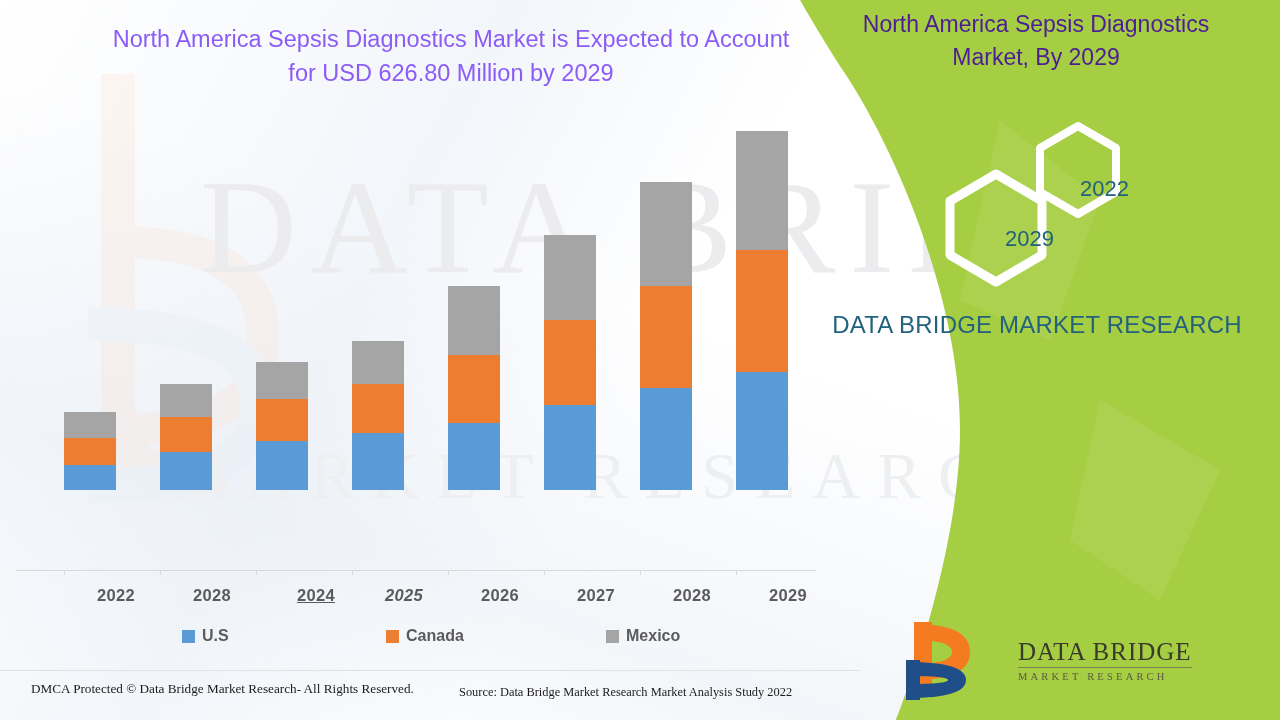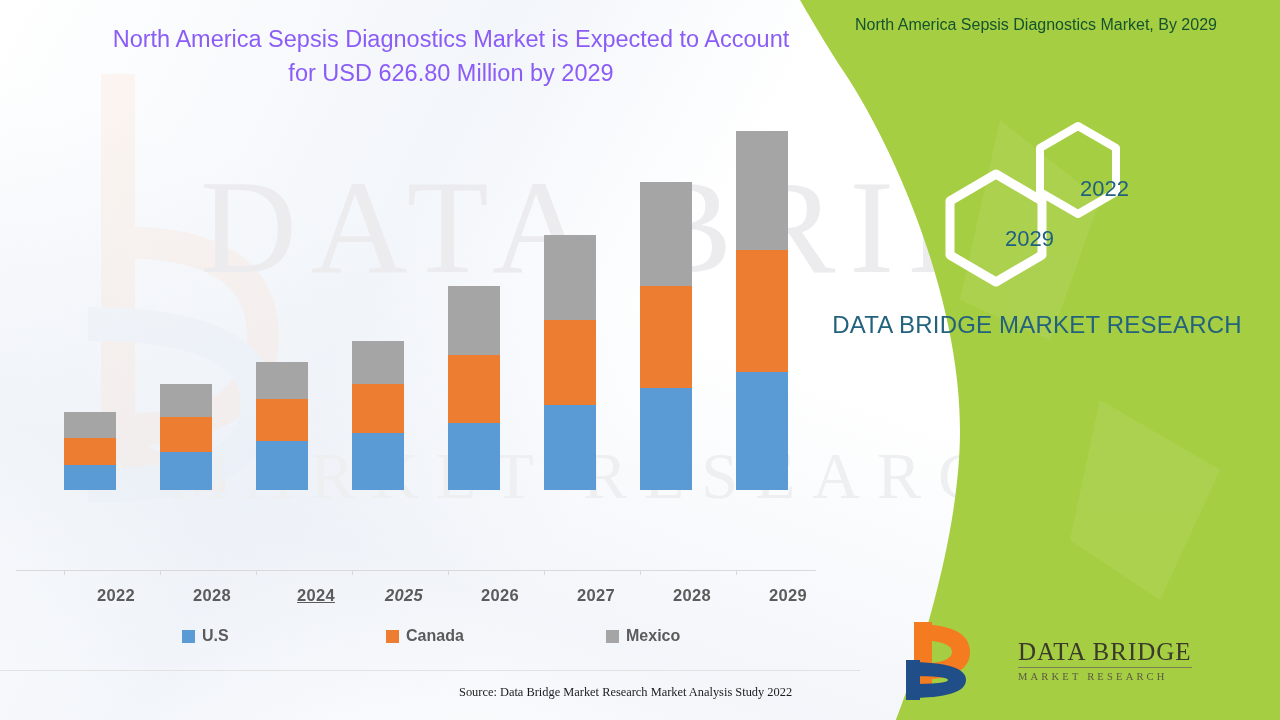--- a/index.html
+++ b/index.html
@@ -182,22 +182,22 @@
     width: 480px; height: 720px;
     overflow: hidden;
   }
   .green-panel svg { display: block; }
 
   .panel-title {
     position: absolute;
     left: 26px; top: 8px;
     width: 420px;
     text-align: center;
-    color: #14532d;
-    font-size: 16px;
+    color: #4c1d95;
+    font-size: 23px;
     line-height: 33px;
     font-weight: 400;
   }
 
   .hexes {
     position: absolute;
     left: 100px; top: 118px;
     width: 260px; height: 180px;
   }
   .hex-year {
@@ -338,20 +338,21 @@
       <span class="legend-swatch" style="background:#ed7d31;"></span>
       <span class="legend-label">Canada</span>
     </div>
     <div class="legend-item" style="left:424px;">
       <span class="legend-swatch" style="background:#a5a5a5;"></span>
       <span class="legend-label">Mexico</span>
     </div>
   </div>
 
   <div class="footer-rule"></div>
+  <div class="footer-dmca">DMCA Protected © Data Bridge Market Research- All Rights Reserved.</div>
   <div class="footer-source">Source: Data Bridge Market Research Market Analysis Study 2022</div>
 
   <div class="green-panel">
     <svg width="480" height="720" viewBox="0 0 480 720">
       <path d="M140 0 L480 0 L480 720 L96 720 C96 720 160 560 160 430 C160 300 96 150 44 72 C24 42 0 0 0 0 Z" fill="#a6ce42"></path>
       <path d="M140 0 L0 0 C0 0 26 44 48 74 C100 152 164 302 164 430 C164 560 100 720 100 720 L82 720 C82 720 146 560 146 430 C146 304 84 154 34 78 C14 48 -6 6 -6 6 Z" fill="#ffffff" opacity="0.0"></path>
       <g opacity="0.07" fill="#ffffff">
         <path d="M200 120 L300 200 L250 340 L160 300 Z"></path>
         <path d="M300 400 L420 470 L360 600 L270 540 Z"></path>
       </g>

